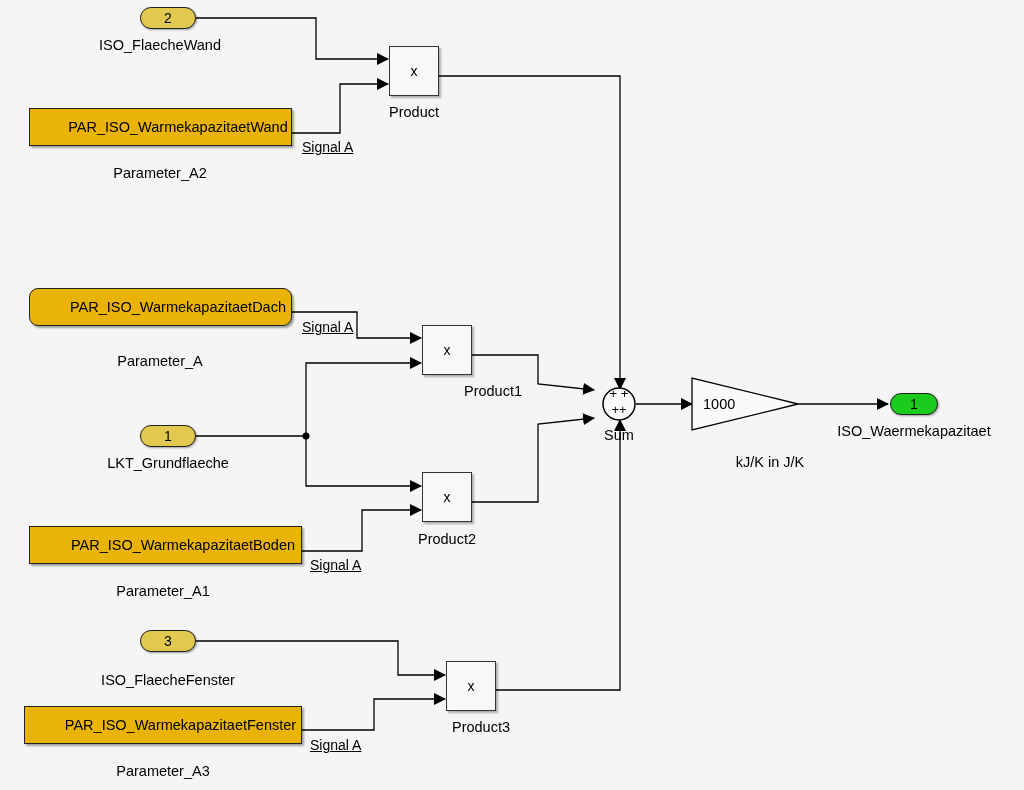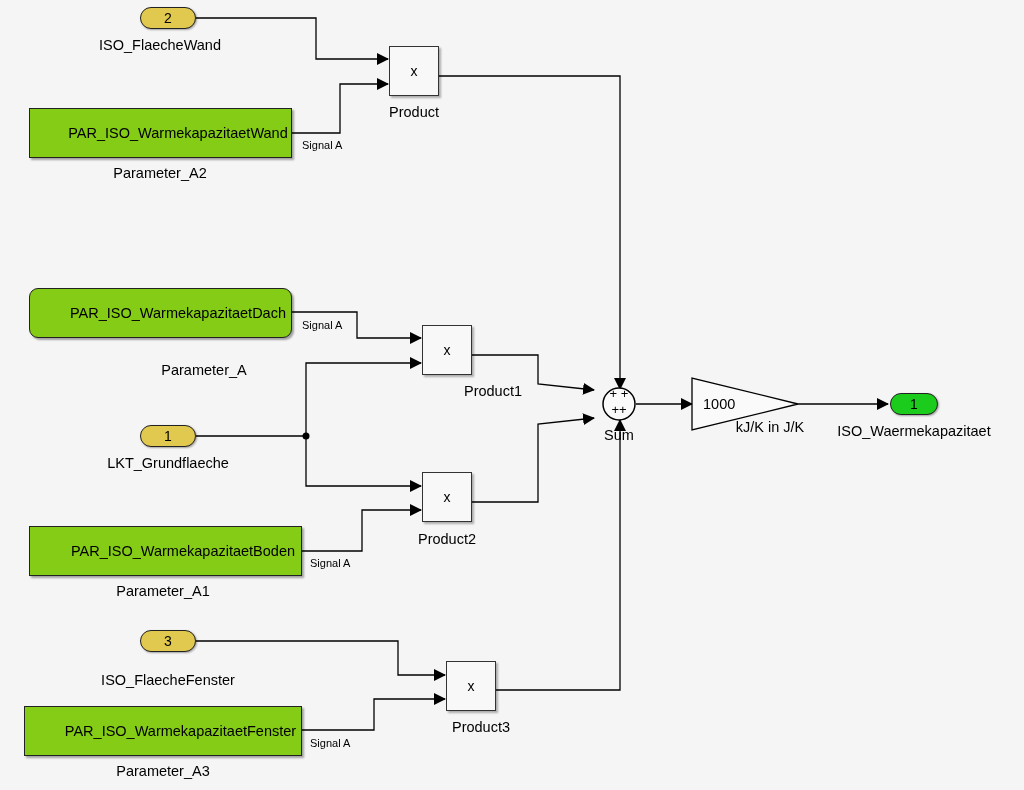--- a/index.html
+++ b/index.html
@@ -4,26 +4,26 @@
 <style>
   html, body { margin:0; padding:0; }
   body { width:1024px; height:790px; background:#f5f5f5; position:relative; overflow:hidden;
          font-family:"Liberation Sans", sans-serif; color:#000; }
   svg.wires { position:absolute; left:0; top:0; }
   .blk { position:absolute; box-sizing:border-box; }
   .inport { background:#e0c94e; border:1.5px solid #222; border-radius:12px; height:22px; width:56px;
             display:flex; align-items:center; justify-content:center; font-size:14px; box-shadow:1px 1px 2px rgba(0,0,0,.35); }
   .outport { background:#1ccc1c; border:1.5px solid #222; border-radius:12px; height:22px; width:48px;
              display:flex; align-items:center; justify-content:center; font-size:14px; box-shadow:1px 1px 2px rgba(0,0,0,.35); }
-  .param { background:#84cc16; border:1.5px solid #222; height:50px; display:flex; align-items:center;
+  .param { background:#eab308; border:1.5px solid #222; height:38px; display:flex; align-items:center;
            justify-content:center; font-size:14.5px; box-shadow:2px 2px 2px rgba(0,0,0,.35); white-space:nowrap;padding-left:35px; }
   .prod { background:#f8f8f8; border:1.5px solid #333; width:50px; height:50px; display:flex; align-items:center;
           justify-content:center; font-size:14px; box-shadow:2px 2px 2px rgba(0,0,0,.3); }
   .lbl { position:absolute; font-size:14.5px; white-space:nowrap; transform:translateX(-50%); }
-  .sig { position:absolute; font-size:11px; white-space:nowrap; }
+  .sig { position:absolute; font-size:14px; white-space:nowrap;text-decoration:underline; }
 </style>
 </head>
 <body>
 
 <svg class="wires" width="1024" height="790">
   <defs>
     <marker id="arr" markerWidth="12" markerHeight="12" refX="11" refY="6" orient="auto" markerUnits="userSpaceOnUse">
       <path d="M0,0 L12,6 L0,12 z" fill="#000"></path>
     </marker>
   </defs>
@@ -64,21 +64,21 @@
 <div class="lbl" style="left:168px;top:455px;">LKT_Grundflaeche</div>
 
 <div class="blk inport" style="left:140px;top:630px;">3</div>
 <div class="lbl" style="left:168px;top:660px;margin-top:12px;">ISO_FlaecheFenster</div>
 
 <div class="blk param" style="left:29px;top:108px;width:263px;">PAR_ISO_WarmekapazitaetWand</div>
 <div class="lbl" style="left:160px;top:165px;">Parameter_A2</div>
 <div class="sig" style="left:302px;top:139px;">Signal A</div>
 
 <div class="blk param" style="left:29px;top:288px;width:263px;border-radius:9px;">PAR_ISO_WarmekapazitaetDach</div>
-<div class="lbl" style="left:160px;top:362px;margin-left:44px;">Parameter_A</div>
+<div class="lbl" style="left:160px;top:353px;">Parameter_A</div>
 <div class="sig" style="left:302px;top:319px;">Signal A</div>
 
 <div class="blk param" style="left:29px;top:526px;width:273px;">PAR_ISO_WarmekapazitaetBoden</div>
 <div class="lbl" style="left:163px;top:583px;">Parameter_A1</div>
 <div class="sig" style="left:310px;top:557px;">Signal A</div>
 
 <div class="blk param" style="left:24px;top:706px;width:278px;">PAR_ISO_WarmekapazitaetFenster</div>
 <div class="lbl" style="left:163px;top:763px;">Parameter_A3</div>
 <div class="sig" style="left:310px;top:737px;">Signal A</div>
 
@@ -88,16 +88,16 @@
 <div class="blk prod" style="left:422px;top:325px;">x</div>
 <div class="lbl" style="left:447px;top:383px;margin-left:46px;">Product1</div>
 
 <div class="blk prod" style="left:422px;top:472px;">x</div>
 <div class="lbl" style="left:447px;top:531px;">Product2</div>
 
 <div class="blk prod" style="left:446px;top:661px;">x</div>
 <div class="lbl" style="left:481px;top:719px;">Product3</div>
 
 <div class="lbl" style="left:619px;top:427px;">Sum</div>
-<div class="lbl" style="left:746px;top:419px;padding-left:48px;">kJ/K in J/K</div>
+<div class="lbl" style="left:746px;top:454px;padding-left:48px;">kJ/K in J/K</div>
 
 <div class="blk outport" style="left:890px;top:393px;">1</div>
 <div class="lbl" style="left:914px;top:423px;">ISO_Waermekapazitaet</div>
 
 </body></html>

